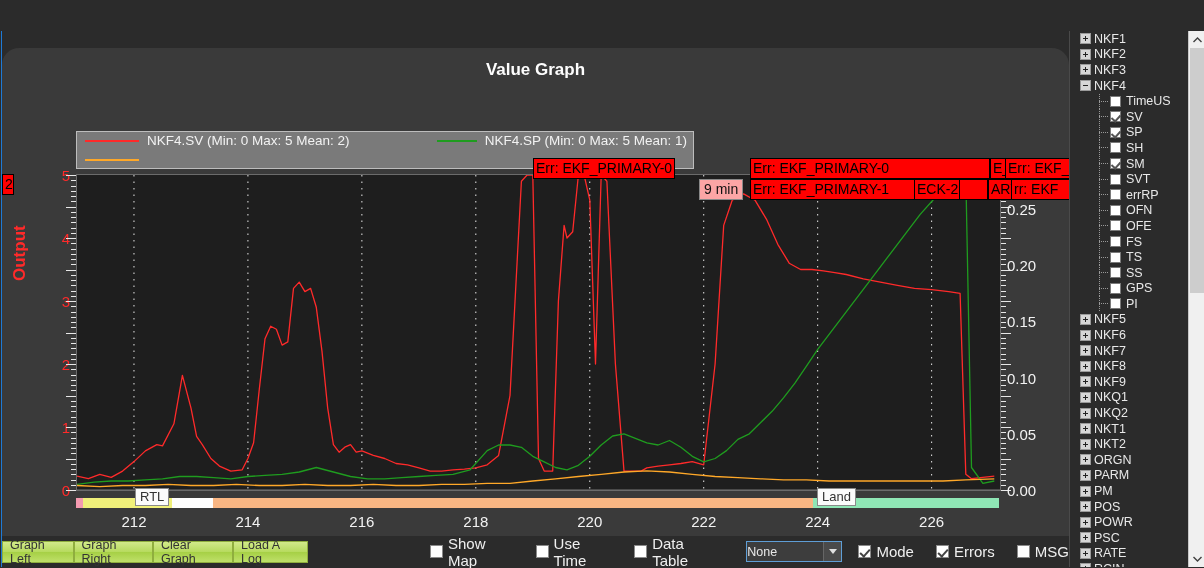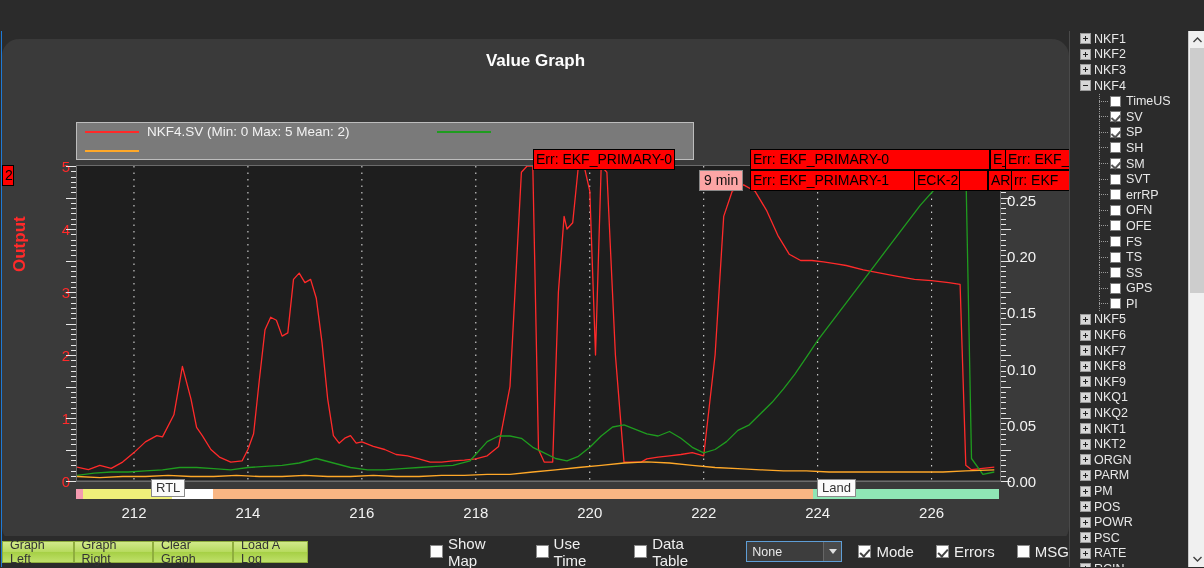--- a/index.html
+++ b/index.html
@@ -40,21 +40,21 @@
   
   #body-area {
     position: absolute; left: 1px; top: 31px; width: 1202px; height: 536px;
     background: #2b2b2b;
     border-left: 1px solid #1e7ad6; border-right: 1px solid #1e7ad6;
     border-bottom: 1px solid #1e7ad6;
   }
 
   
   #graph-panel {
-    position: absolute; left: 0px; top: 8px; width: 1067px; height: 505px;
+    position: absolute; left: 0px; top: 17px; width: 1067px; height: 505px;
     background: #3a3a3a; overflow: hidden; border-radius: 17px;
   }
   #graph-title {
     position: absolute; left: 0; top: 12px; width: 1067px; text-align: center;
     color: #fdfdfd; font-size: 17px; font-weight: bold;
   }
 
   
   #legend {
     position: absolute; left: 74px; top: 83px; width: 618px; height: 38px;
@@ -195,21 +195,21 @@
   }
   .chk .box.on::after {
     content: ""; position: absolute; left: 3px; top: 1px; width: 4px; height: 8px;
     border: solid #444; border-width: 0 2px 2px 0; transform: rotate(42deg);
   }
   .chk span.lbl { color: #efefef; font-size: 15px; }
   #combo {
     margin-left: 28px; width: 102px; height: 21px; background: #3d3d3d;
     border: 1px solid #5f9ed6; display: flex; align-items: center;
   }
-  #combo .val { color: #e8e8e8; font-size: 12.5px; padding-left: 5px; flex: 1 1 auto; }
+  #combo .val { color: #e8e8e8; font-size: 12.5px; flex: 1 1 auto; }
   #combo .arrow {
     width: 18px; height: 19px; background: #4a4a4a; border-left: 1px solid #666;
     display: flex; align-items: center; justify-content: center; color: #e0e0e0; font-size: 8px;
   }
 </style>
 </head>
 <body>
 
 <div id="app">
 
@@ -220,20 +220,21 @@
 
       <div id="graph-title">Value Graph</div>
 
       <div id="legend">
         <div class="legend-item it0">
           <span class="lswatch" style="border-color:#ff2a2a"></span>
           <span class="ltext">NKF4.SV (Min: 0 Max: 5 Mean: 2)</span>
         </div>
         <div class="legend-item it1">
           <span class="lswatch" style="border-color:#1f9c1f"></span>
+          <span class="ltext">NKF4.SP (Min: 0 Max: 5 Mean: 1)</span>
         </div>
         <div class="legend-item it2">
           <span class="lswatch" style="border-color:#ffa828"></span>
         </div>
       </div>
 
       <div id="ylabel-output">Output</div>
       <div id="yaxis-left-labels">
           <div style="top: 1px;">5</div>
           <div style="top: 64px;">4</div>
@@ -396,21 +397,21 @@
         </div>
 
       <div id="mode-bar">
           <span style="left: 0px; width: 7.384px; background: rgb(244, 154, 176);"></span>
           <span style="left: 7.384px; width: 88.608px; background: rgb(240, 240, 122);"></span>
           <span style="left: 95.992px; width: 40.612px; background: rgb(255, 255, 255);"></span>
           <span style="left: 136.604px; width: 599.95px; background: rgb(249, 182, 131);"></span>
           <span style="left: 736.554px; width: 186.446px; background: rgb(143, 230, 181);"></span>
         </div>
       <div id="mode-pills-layer">
-          <div class="mode-pill" style="left: 133px; top: 440px; margin-left: 16px;">RTL</div>
+          <div class="mode-pill" style="left: 133px; top: 440px;">RTL</div>
           <div class="mode-pill" style="left: 815px; top: 440px;">Land</div>
         </div>
 
       <div id="xaxis-labels">
           <div style="left: 57.9753px;">212</div>
           <div style="left: 171.926px;">214</div>
           <div style="left: 285.877px;">216</div>
           <div style="left: 399.827px;">218</div>
           <div style="left: 513.778px;">220</div>
           <div style="left: 627.728px;">222</div>

